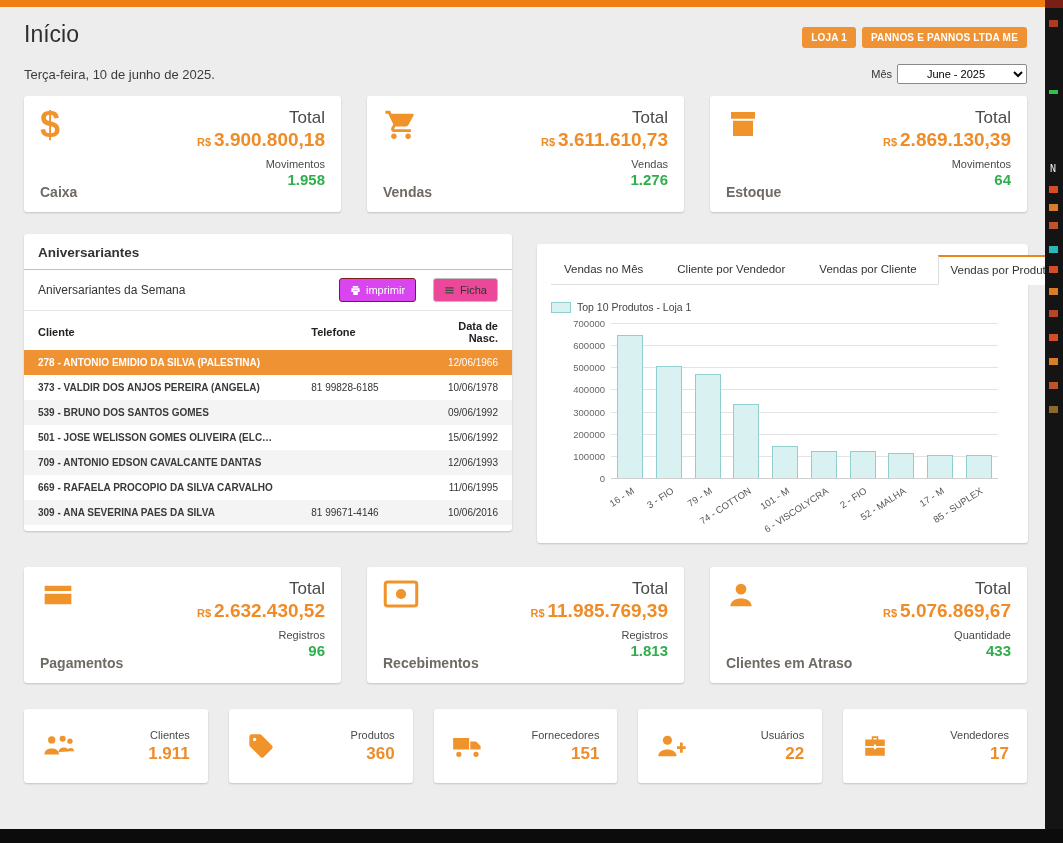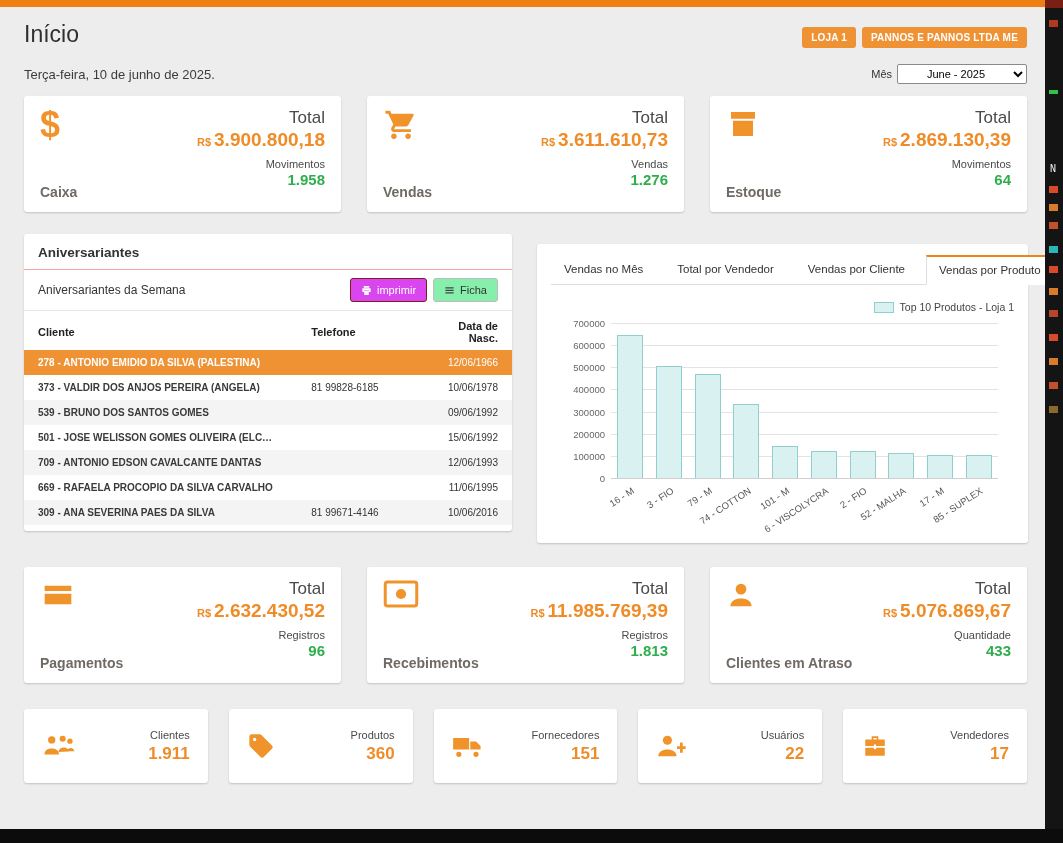--- a/index.html
+++ b/index.html
@@ -38,38 +38,38 @@
   
   .mid { display:grid; grid-template-columns:488px 491px; gap:25px; margin-top:22px; align-items:start; }
 
   .bd-card { padding-bottom:6px; }
   .bd-title { font-size:13.5px; font-weight:700; color:#333; padding:11px 14px 9px; border-bottom:1px solid #fca5a5; }
   .bd-sub { display:flex; justify-content:space-between; align-items:center; padding:8px 14px; border-bottom:1px solid #e6e6e6; }
   .bd-sub-label { font-size:12px; color:#333; }
   .bd-btns { display:flex; gap:6px; }
   .btn { display:inline-flex; align-items:center; gap:5px; font-size:11px; height:24px; padding:0 10px; border-radius:3px; cursor:pointer; }
   .btn-print { background:#d946ef; color:#fff; border:1px solid #7f1d1d; }
-  .btn-ficha { background:#86efac; color:#333; border:1px solid #bdbdbd; }
+  .btn-ficha { background:#ec4899; color:#333; border:1px solid #bdbdbd;margin-left:11px; }
   .bd-table { width:100%; border-collapse:collapse; margin-top:2px; }
   .bd-table th { text-align:left; font-size:11px; font-weight:700; color:#222; padding:7px 14px 6px; }
   .bd-table th.col-tel { text-align:left; }
   .bd-table th.col-date, .bd-table td.cell-date { text-align:right; }
   .bd-table td { font-size:10px; padding:7px 14px; color:#333; }
   .bd-table td.cell-name { font-weight:700; color:#3a3a3a; }
   .bd-table tbody tr:nth-child(odd) { background:#f4f4f4; }
   .bd-table tbody tr.highlight { background:#ef9234; }
   .bd-table tbody tr.highlight td { color:#fff; }
 
   
   .sales-card { margin-top:10px; padding:10px 14px 12px; }
   .tabs { display:flex; gap:8px; border-bottom:1px solid #ddd; }
   .tab { font-size:11.5px; color:#333; padding:7px 12px 8px; position:relative; top:1px; border:1px solid transparent; cursor:pointer; white-space:nowrap; }
   .tab.active { background:#fff; border:1px solid #ddd; border-top:2px solid #e8861c; border-bottom-color:#fff; }
 
-  .legend { display:flex; justify-content:flex-end; align-items:center; gap:6px; margin:16px 0 10px; font-size:10.5px; color:#444; }
+  .legend { display:flex; justify-content:flex-start; align-items:center; gap:6px; margin:16px 0 10px; font-size:10.5px; color:#444; }
   .legend-swatch { width:20px; height:11px; background:#d9f1f0; border:1px solid #90cfcd; }
   .plot-wrap { margin-left:60px; margin-right:16px; position:relative; height:156px; border-bottom:1px solid #cfcfcf; }
   .gridline { position:absolute; left:0; right:0; height:1px; background:#e3e3e3; }
   .ytick { position:absolute; left:-64px; width:58px; text-align:right; font-size:9.5px; color:#666; transform:translateY(-50%); }
   .bar { position:absolute; bottom:0; width:26px; transform:translateX(-50%); background:#d9f1f0; border:1px solid #90cfcd; border-bottom:none; }
   .xlabels { position:relative; height:52px; margin-left:60px; margin-right:16px; }
   .xlabel { position:absolute; top:6px; font-size:9.5px; color:#555; white-space:nowrap; transform:rotate(-33deg); transform-origin:100% 0; }
 
   
   .row2 { margin-top:24px; }
@@ -220,21 +220,21 @@
                 <td>81 99671-4146</td>
                 <td class="cell-date">10/06/2016</td>
             </tr>
           </tbody>
         </table>
       </div>
 
       <div class="card sales-card">
         <div class="tabs">
           <span class="tab">Vendas no Mês</span>
-          <span class="tab">Total por Vendedor</span>
+          <span class="tab">Cliente por Vendedor</span>
           <span class="tab">Vendas por Cliente</span>
           <span class="tab active">Vendas por Produto</span>
         </div>
         <div class="legend">
           <span class="legend-swatch"></span>
           <span>Top 10 Produtos - Loja 1</span>
         </div>
         <div class="plot-wrap">
             <div class="ytick" style="top: 100%;">0</div>
             <div class="gridline" style="top: 85.7143%;"></div>

